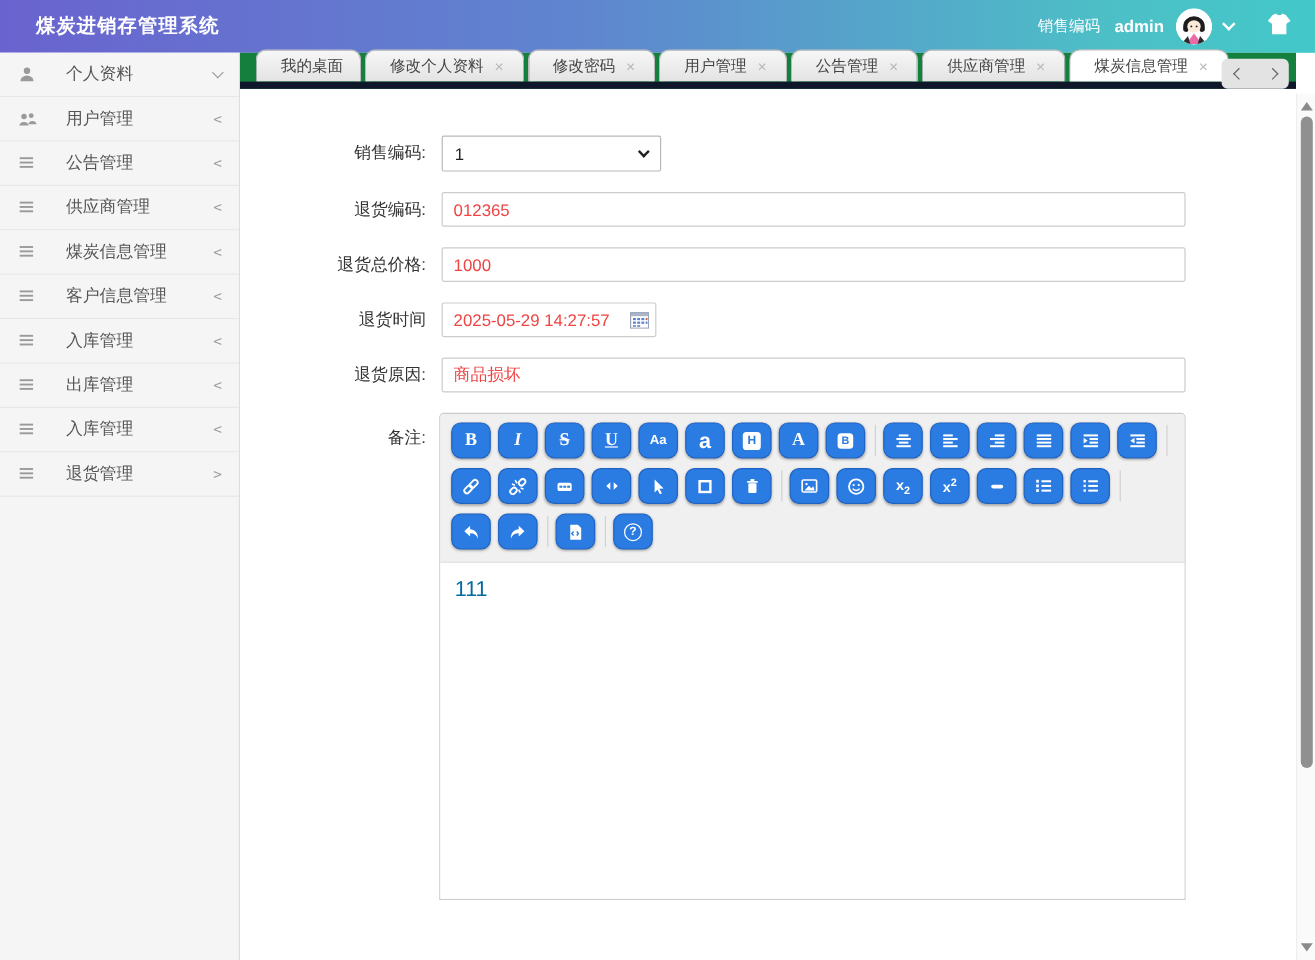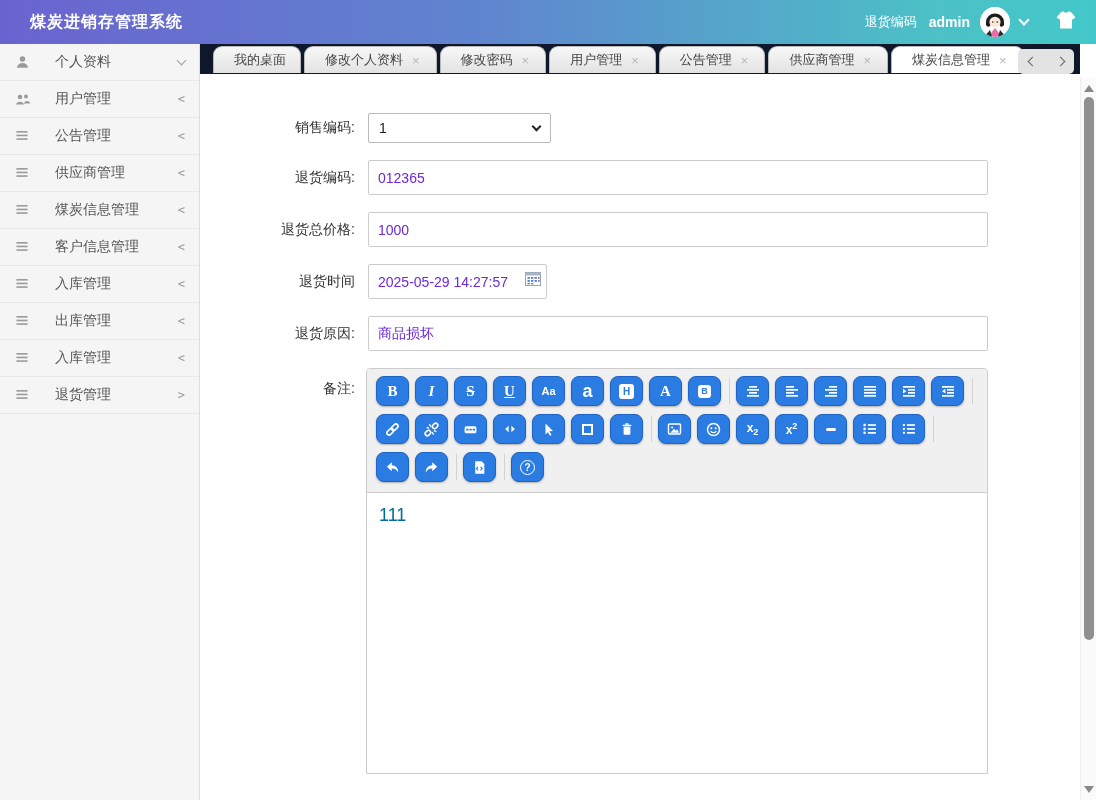--- a/index.html
+++ b/index.html
@@ -24,21 +24,21 @@
   .side-item .sicon { width:16px; height:14px; margin-right:8px; flex:0 0 auto; }
   .side-item .slabel { flex:1;margin-left:16px; }
   .schev { color:#9b9b9b; font-size:12px; font-family:"DejaVu Sans Mono",monospace; }
   .schev.down { display:inline-block; width:7px; height:7px; border-left:1.5px solid #9b9b9b; border-bottom:1.5px solid #9b9b9b; transform:rotate(-45deg); margin-top:-3px; }
 
   .collapse-handle { position:absolute; left:200px; top:374px; width:15px; height:58px; background:#e6e6e6;
     clip-path:polygon(0 0,100% 18%,100% 82%,0 100%); display:flex; align-items:center; justify-content:center; cursor:pointer; }
   .collapse-handle .tri { width:0; height:0; border-top:6px solid transparent; border-bottom:6px solid transparent; border-right:8px solid #9a9a9a; }
 
   
-  .tabstrip { position:absolute; left:200px; top:44px; width:880px; height:30px; background:#0f172a; border-bottom:1px solid #0f172a; display:flex; align-items:flex-end; padding-left:13px; }
+  .tabstrip { position:absolute; left:200px; top:44px; width:880px; height:30px; background:#15803d; border-bottom:6px solid #0f172a; display:flex; align-items:flex-end; padding-left:13px; }
   .tab { display:flex; align-items:center; gap:9px; height:27px; padding:0 14px 0 20px; margin-right:3px;
     background:linear-gradient(#f7f7f7,#e3e3e3); border:1px solid #b9b9b9; border-bottom:none;
     border-radius:9px 9px 0 0; font-size:13px; color:#444; cursor:pointer; white-space:nowrap; }
   .tab.active { background:#fff; }
   .tab .close { color:#b7b7b7; font-size:13px; line-height:1; padding-right:2px; }
   .tabnav { position:absolute; right:6px; top:5px; width:56px; height:25px; background:#e3e3e3; border-radius:5px; display:flex; align-items:center; justify-content:space-around; }
   .tabnav .nchev { display:inline-block; width:7px; height:7px; border-left:1.8px solid #666; border-bottom:1.8px solid #666; cursor:pointer; }
   .tabnav .prev { transform:rotate(45deg); }
   .tabnav .next { transform:rotate(-135deg); }
 
@@ -49,21 +49,21 @@
   .vscroll .down { bottom:7px; border-top:7px solid #8a8a8a; }
   .vscroll .thumb { position:absolute; left:3px; top:19px; width:10px; height:543px; background:#909090; border-radius:6px; cursor:pointer; }
 
   
   .content { position:absolute; left:200px; top:78px; width:880px; height:722px; background:#fff; overflow:hidden; }
   .row { display:flex; align-items:center; margin-bottom:17px; }
   .row.first { margin-top:35px; }
   .row.note-row { align-items:flex-start; }
   .flabel { width:155px; text-align:right; font-size:14px; color:#333; padding-right:0; flex:0 0 auto; }
   .fgap { width:13px; flex:0 0 auto; }
-  .tinput { height:35px; border:1px solid #ccc; border-radius:2px; font-size:14px; color:#6d28d9; padding:0 9px; font-family:"Liberation Sans","DejaVu Sans",sans-serif; background:#fff; }
+  .tinput { height:29px; border:1px solid #ccc; border-radius:2px; font-size:14px; color:#ef4444; padding:0 9px; font-family:"Liberation Sans","DejaVu Sans",sans-serif; background:#fff; }
   .wide { width:620px; }
   .selectbox { width:183px; height:30px; border:1px solid #b9b9b9; border-radius:2px; display:flex; align-items:center; justify-content:space-between; padding:0 10px; font-size:14px; color:#222; cursor:pointer; background:#fff; }
   .selectbox .schevdn { width:7px; height:7px; border-left:2px solid #222; border-bottom:2px solid #222; transform:rotate(-45deg); margin-top:-4px; }
   .datewrap { position:relative; width:179px; }
   .datewrap .tinput { width:179px; padding-right:28px; }
   .calicon { position:absolute; right:6px; top:7px; width:16px; height:15px; cursor:pointer; }
 
   
   .editor { width:622px; border:1px solid #ccc; border-radius:4px 4px 0 0; }
   .etoolbar { background:#f0f0f0; border-bottom:1px solid #ccc; border-radius:4px 4px 0 0; padding:7px 9px 2px 9px; }
@@ -86,21 +86,21 @@
   .subsup sub,.subsup sup { font-size:9px; }
   .ring { width:15px; height:15px; border:1.5px solid #fff; border-radius:50%; display:flex; align-items:center; justify-content:center; font-size:10px; font-weight:bold; }
   .econtent { background:#fff; min-height:280px; padding:12px; font-size:18px; color:#0369a1; }
 </style>
 </head>
 <body>
 
 <div class="header">
   <div class="header-title">煤炭进销存管理系统</div>
   <div class="header-right">
-    <span class="welcome">退货编码</span>
+    <span class="welcome">销售编码</span>
     <span class="username">admin</span>
     <span class="avatar">
       <svg viewBox="0 0 30 30" width="30" height="30">
         <circle cx="15" cy="15" r="15" fill="#fff"></circle>
         <path d="M6 15 a9 8.5 0 0 1 18 0 v3 a2.5 2.5 0 0 1 -4 1 l-1-4 h-8 l-1 4 a2.5 2.5 0 0 1 -4 -1 Z" fill="#1d1d1d"></path>
         <ellipse cx="15" cy="15" rx="5.6" ry="5.2" fill="#fbe9da"></ellipse>
         <circle cx="12.8" cy="15" r="0.8" fill="#222"></circle>
           <circle cx="17.2" cy="15" r="0.8" fill="#222"></circle>
         <path d="M8 30 L15 21 L22 30 Z" fill="#e86aa6"></path>
         <path d="M4 30 L10 23 L12 30 Z" fill="#2a2a2a"></path>

